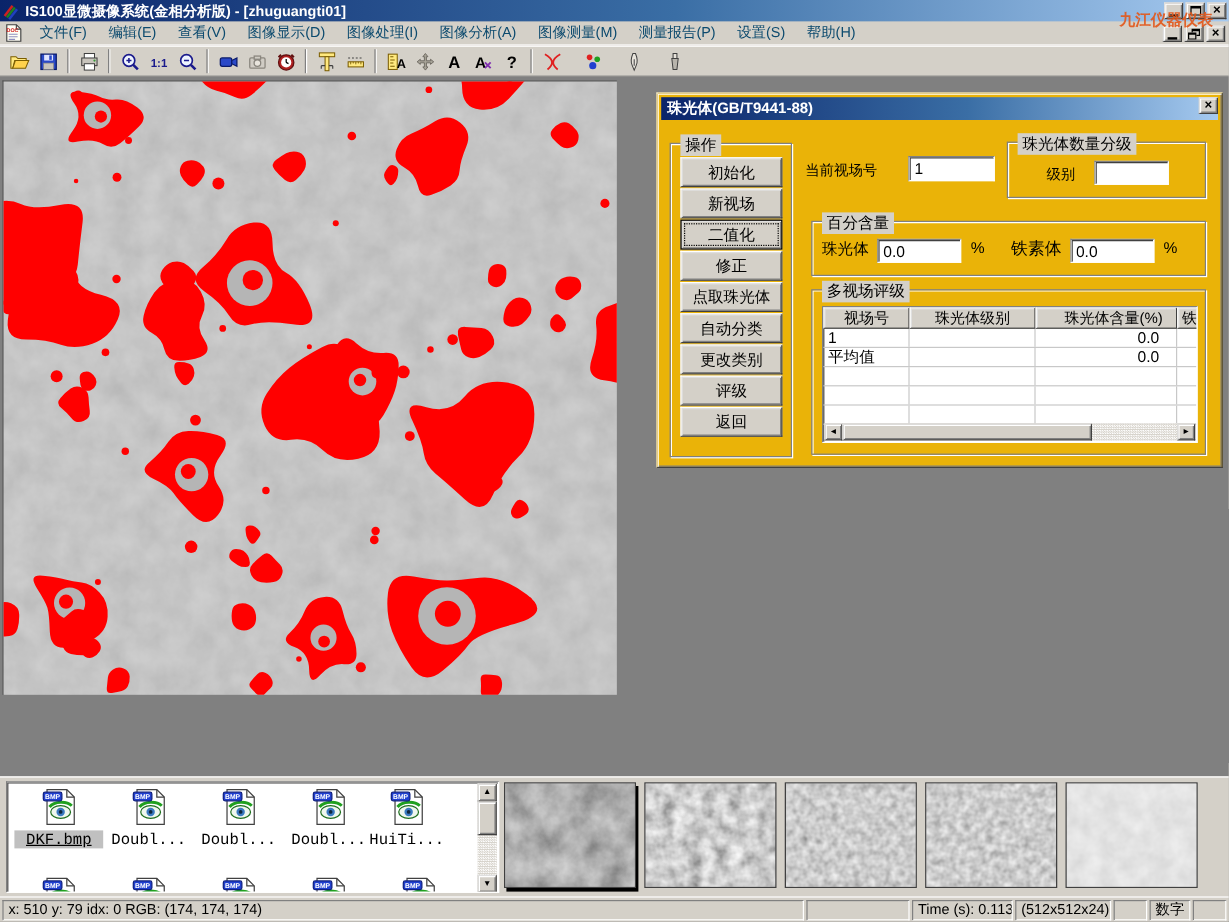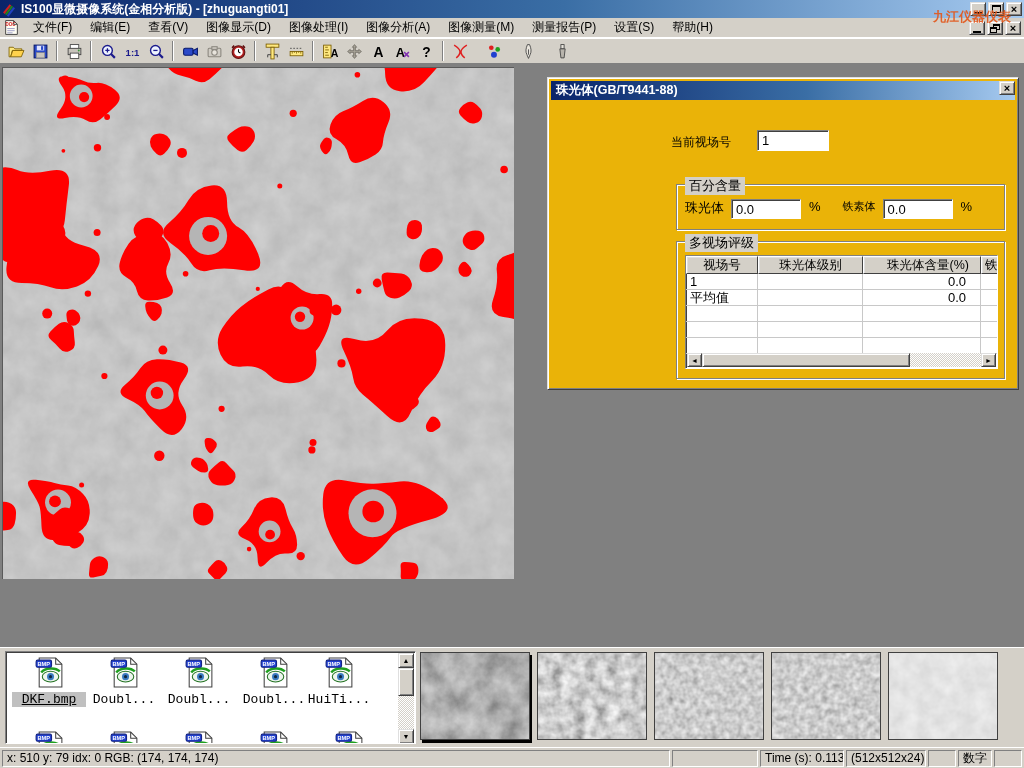--- a/index.html
+++ b/index.html
@@ -25,21 +25,21 @@
   .g-max { width:9px; height:8px; border:1px solid #000; border-top-width:2px; }
   .g-res { position:relative; width:10px; height:9px; }
   .g-res .r1 { position:absolute; right:0; top:0; width:7px; height:6px; border:1px solid #000; border-top-width:2px; background:#d4d0c8; }
   .g-res .r2 { position:absolute; left:0; bottom:0; width:7px; height:6px; border:1px solid #000; border-top-width:2px; background:#d4d0c8; }
   .g-x { font-weight:bold; font-size:11px; line-height:11px; color:#000; }
 
   
   #menubar { position:absolute; left:0; top:18px; width:1024px; height:20px; background:#d4d0c8;
              display:flex; align-items:center; border-bottom:1px solid #ffffff; }
   #doc-icon { width:17px; height:17px; margin:0 4px 0 3px; }
-  .menu-item { padding:2px 9px; font-size:12px; color:#000000; cursor:default; white-space:nowrap; }
+  .menu-item { padding:2px 9px; font-size:12px; color:#0c4a6e; cursor:default; white-space:nowrap; }
   #mdibtns { position:absolute; right:3px; top:3px; display:flex; gap:2px; }
 
   
   #watermark { position:absolute; left:933px; top:8px; width:90px; color:rgba(226,88,28,0.92);
                font-size:13px; font-weight:bold; z-index:60; pointer-events:none; white-space:nowrap; }
 
   
   #toolbar { position:absolute; left:0; top:38px; width:1024px; height:26px; background:#d4d0c8;
              border-top:1px solid #ffffff; border-bottom:1px solid #808080;
              display:flex; align-items:center; padding-left:4px; }
@@ -440,32 +440,51 @@
   </svg>
 
   <div id="dialog">
     <div class="dlg-title">
       <span>珠光体(GB/T9441-88)</span>
     </div>
     <div class="dlg-close winbtn raised" style="position:absolute;">
         <span class="g-x">×</span>
       </div>
     <div class="dlg-body">
+      <div class="groupbox" id="op-group">
+        <span class="legend">操作</span>
+        <div id="op-buttons">
+            <div class="op-btn">初始化</div>
+            <div class="op-btn">新视场</div>
+            <div class="op-btn focused">二值化</div>
+            <div class="op-btn">修正</div>
+            <div class="op-btn">点取珠光体</div>
+            <div class="op-btn">自动分类</div>
+            <div class="op-btn">更改类别</div>
+            <div class="op-btn">评级</div>
+            <div class="op-btn">返回</div>
+          </div>
+      </div>
 
       <span class="lbl" style="left:120px; top:34px;">当前视场号</span>
       <input id="cur-field-input" class="field" value="1" style="">
 
+      <div class="groupbox" id="grade-group">
+        <span class="legend">珠光体数量分级</span>
+        <span class="lbl" style="left:32px; top:18px;">级别</span>
+        <input id="grade-input" class="field" value="" style="">
+      </div>
 
       <div class="groupbox" id="pct-group">
         <span class="legend">百分含量</span>
         <div class="row">
           <span style="font-size:13px;">珠光体</span>
           <input id="pearlite-input" class="field" value="0.0" style="">
           <span style="font-size:13px; margin-right:22px;">%</span>
-          <span style="font-size:11px;">铁素体</span>
+          <span style="font-size:14px;">铁素体</span>
           <input id="ferrite-input" class="field" value="0.0" style="">
           <span style="font-size:13px;">%</span>
         </div>
       </div>
 
       <div class="groupbox" id="tbl-group">
         <span class="legend">多视场评级</span>
         <div id="tbl-wrap">
           <div id="tbl-head">
               <div class="th" style="width: 72px;">视场号</div>

